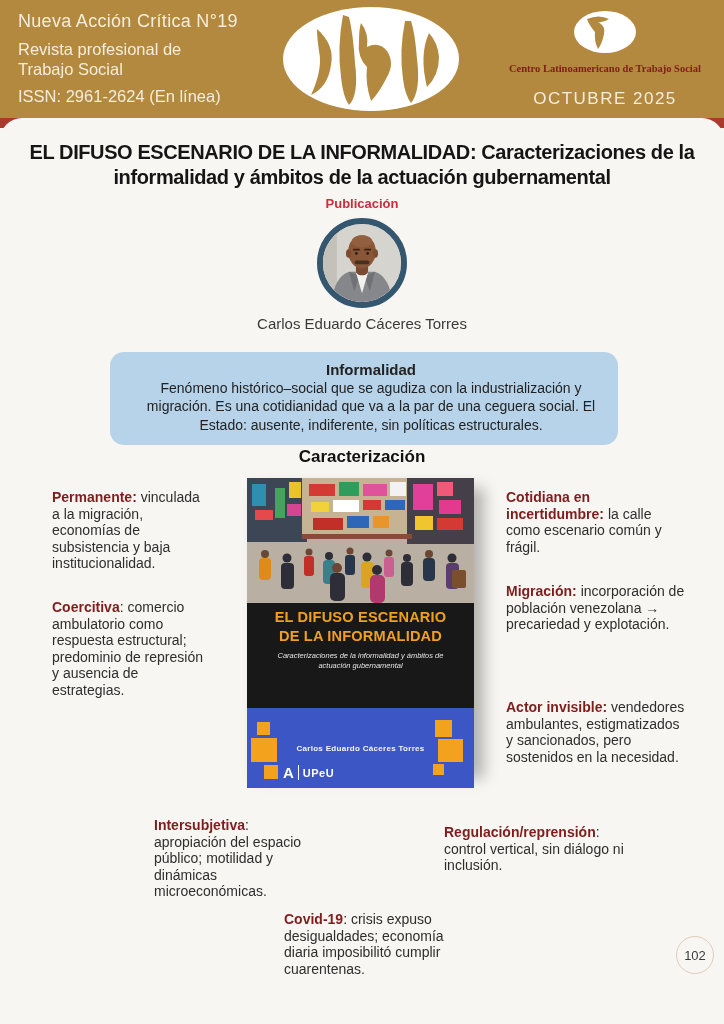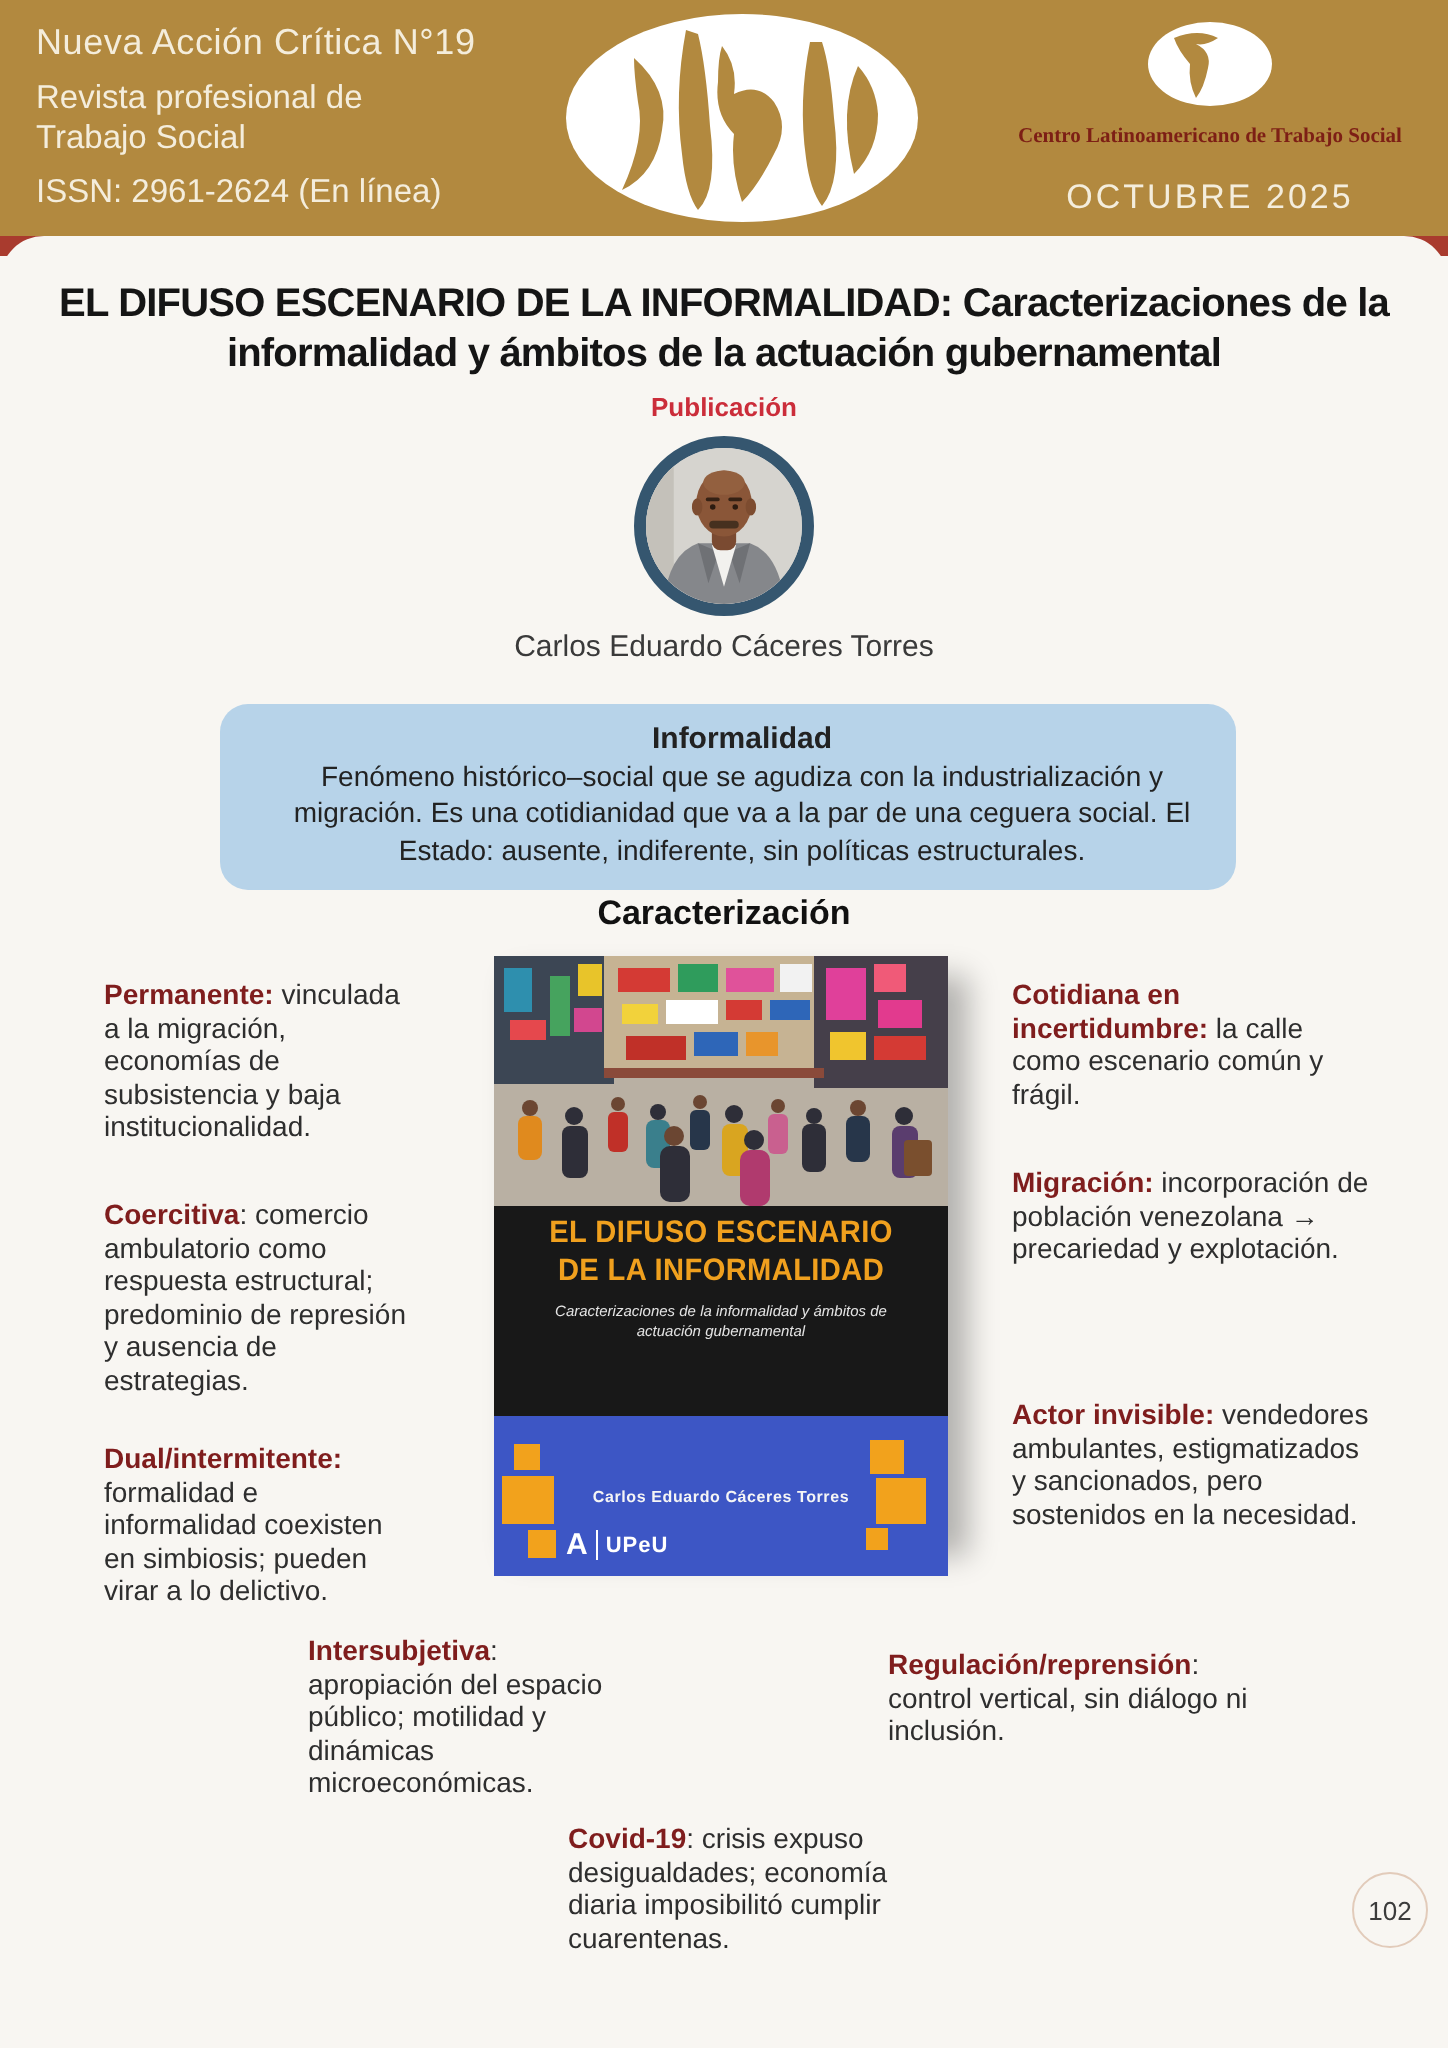--- a/index.html
+++ b/index.html
@@ -247,23 +247,20 @@
       </div>
     </div>
   </div>
 
   <div class="card c-permanente">
     <strong>Permanente:</strong><span> vinculada a la migración, economías de subsistencia y baja institucionalidad.</span>
   </div>
   <div class="card c-coercitiva">
     <strong>Coercitiva</strong><span>: comercio ambulatorio como respuesta estructural; predominio de represión y ausencia de estrategias.</span>
   </div>
-  <div class="card c-dual">
-    <strong>Dual/intermitente:</strong><span> formalidad e informalidad coexisten en simbiosis; pueden virar a lo delictivo.</span>
-  </div>
   <div class="card c-cotidiana">
     <strong>Cotidiana en incertidumbre:</strong><span> la calle como escenario común y frágil.</span>
   </div>
   <div class="card c-migracion">
     <strong>Migración:</strong><span> incorporación de población venezolana → precariedad y explotación.</span>
   </div>
   <div class="card c-actor">
     <strong>Actor invisible:</strong><span> vendedores ambulantes, estigmatizados y sancionados, pero sostenidos en la necesidad.</span>
   </div>
   <div class="card c-intersub">

